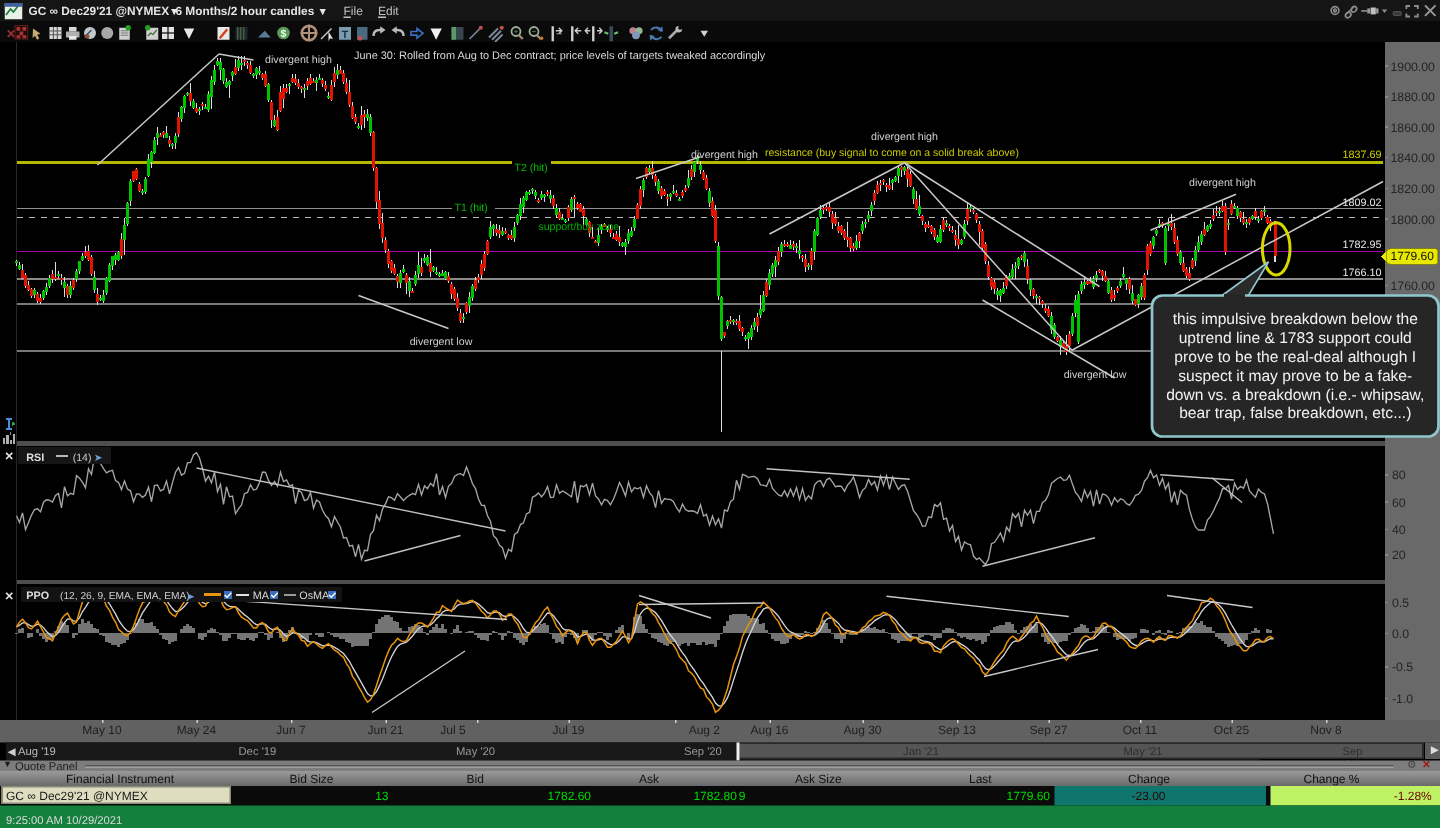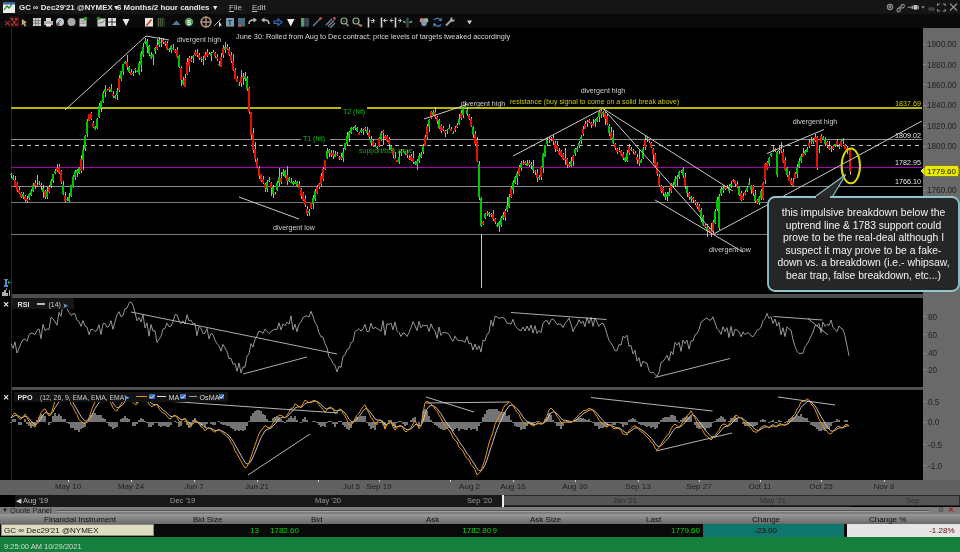--- a/index.html
+++ b/index.html
@@ -1114,43 +1114,43 @@
 
 <div class="abs" style="left:0;top:480px;width:960px;height:14.5px;background:#616161;color:#1e1e1e;font-size:8px">
     <span style="position:absolute;left:38px;top:1.5px;width:60px;text-align:center">May 10</span>
     <span style="position:absolute;left:68px;top:0;width:1px;height:2px;background:#cfcfcf"></span>
     <span style="position:absolute;left:101px;top:1.5px;width:60px;text-align:center">May 24</span>
     <span style="position:absolute;left:131px;top:0;width:1px;height:2px;background:#cfcfcf"></span>
     <span style="position:absolute;left:164px;top:1.5px;width:60px;text-align:center">Jun 7</span>
     <span style="position:absolute;left:194px;top:0;width:1px;height:2px;background:#cfcfcf"></span>
     <span style="position:absolute;left:227px;top:1.5px;width:60px;text-align:center">Jun 21</span>
     <span style="position:absolute;left:257px;top:0;width:1px;height:2px;background:#cfcfcf"></span>
-    <span style="position:absolute;left:300px;top:1.5px;width:60px;text-align:right">Jul 5</span>
+    <span style="position:absolute;left:272px;top:1.5px;width:60px;text-align:center">Jul 5</span>
     <span style="position:absolute;left:318px;top:0;width:1px;height:2px;background:#cfcfcf"></span>
-    <span style="position:absolute;left:349px;top:1.5px;width:60px;text-align:center">Sep 19</span>
+    <span style="position:absolute;left:349px;top:1.5px;width:60px;text-align:center">Jul 19</span>
     <span style="position:absolute;left:379px;top:0;width:1px;height:2px;background:#cfcfcf"></span>
     <span style="position:absolute;left:420px;top:1.5px;width:60px;text-align:right">Aug 2</span>
     <span style="position:absolute;left:450px;top:0;width:1px;height:2px;background:#cfcfcf"></span>
     <span style="position:absolute;left:483px;top:1.5px;width:60px;text-align:center">Aug 16</span>
     <span style="position:absolute;left:513px;top:0;width:1px;height:2px;background:#cfcfcf"></span>
     <span style="position:absolute;left:545px;top:1.5px;width:60px;text-align:center">Aug 30</span>
     <span style="position:absolute;left:575px;top:0;width:1px;height:2px;background:#cfcfcf"></span>
     <span style="position:absolute;left:608px;top:1.5px;width:60px;text-align:center">Sep 13</span>
     <span style="position:absolute;left:638px;top:0;width:1px;height:2px;background:#cfcfcf"></span>
     <span style="position:absolute;left:669px;top:1.5px;width:60px;text-align:center">Sep 27</span>
     <span style="position:absolute;left:699px;top:0;width:1px;height:2px;background:#cfcfcf"></span>
     <span style="position:absolute;left:730px;top:1.5px;width:60px;text-align:center">Oct 11</span>
     <span style="position:absolute;left:760px;top:0;width:1px;height:2px;background:#cfcfcf"></span>
     <span style="position:absolute;left:791px;top:1.5px;width:60px;text-align:center">Oct 25</span>
     <span style="position:absolute;left:821px;top:0;width:1px;height:2px;background:#cfcfcf"></span>
     <span style="position:absolute;left:854px;top:1.5px;width:60px;text-align:center">Nov 8</span>
     <span style="position:absolute;left:884px;top:0;width:1px;height:2px;background:#cfcfcf"></span>
   </div>
 
-<div class="abs" style="left:15px;top:494.5px;width:836px;height:12.5px;background:#181818;color:#aaa;font-size:7.5px">
+<div class="abs" style="left:4px;top:494.5px;width:836px;height:12.5px;background:#181818;color:#aaa;font-size:7.5px">
   <span class="abs" style="left:1px;top:2px;color:#cccccc;font-size:7px">◀</span>
   <div class="abs" style="left:488px;top:0.5px;width:457px;height:11px;background:#555555;border:1px solid #2a2a2a"></div>
   <div class="abs" style="left:486.5px;top:0;width:2px;height:12px;background:#f0f0f0"></div>
   <span style="position:absolute;left:8px;top:1.5px;color:#b8b8b8">Aug '19</span>
     <span style="position:absolute;left:155px;top:1.5px;color:#9a9a9a">Dec '19</span>
     <span style="position:absolute;left:300px;top:1.5px;color:#9a9a9a">May '20</span>
     <span style="position:absolute;left:452px;top:1.5px;color:#9a9a9a">Sep '20</span>
     <span style="position:absolute;left:598px;top:1.5px;color:#2e2e2e">Jan '21</span>
     <span style="position:absolute;left:745px;top:1.5px;color:#2e2e2e">May '21</span>
     <span style="position:absolute;left:891px;top:1.5px;color:#2e2e2e">Sep '21</span>
@@ -1172,25 +1172,25 @@
   <span class="abs" style="left:426px;top:0.5px">Ask</span>
   <span class="abs" style="left:530px;top:0.5px">Ask Size</span>
   <span class="abs" style="left:646px;top:0.5px">Last</span>
   <span class="abs" style="left:752px;top:0.5px">Change</span>
   <span class="abs" style="left:869px;top:0.5px">Change %</span>
 </div>
 
 <div class="abs" style="left:0;top:523.5px;width:960px;height:13.5px;background:#0a0a0a;color:#00dc00;font-size:8px">
   <div class="abs" style="left:1px;top:0.5px;width:153px;height:12px;background:#deddbf;border:1px solid #8a8a78;color:#1a1a1a;padding-left:2px;line-height:11px">GC ∞ Dec29'21 @NYMEX</div>
   <span class="abs" style="left:155px;top:2px;width:104px;text-align:right">13</span>
-  <span class="abs" style="left:270px;top:2px;width:110px;text-align:left">1782.60</span>
+  <span class="abs" style="left:284px;top:2px;width:110px;text-align:right">1782.60</span>
   <span class="abs" style="left:380px;top:2px;width:117px;text-align:right">1782.80  9</span>
   <span class="abs" style="left:590px;top:2px;width:110px;text-align:right">1779.60</span>
   <div class="abs" style="left:703px;top:0;width:141px;height:13.5px;background:#0f766e;color:#2a0606">
       <span class="abs" style="left:0;top:2px;width:74px;text-align:right">-23.00</span>
     </div>
-  <div class="abs" style="left:846.5px;top:0;width:113.5px;height:13.5px;background:#e5e5e5;color:#6a0a0a">
+  <div class="abs" style="left:846.5px;top:0;width:113.5px;height:13.5px;background:#bef264;color:#6a0a0a">
       <span class="abs" style="left:0;top:2px;width:108px;text-align:right">-1.28%</span>
     </div>
 </div>
 
 <div class="abs" style="left:0;top:537px;width:960px;height:15px;background:#15803d;color:#d8d8d8;font-size:8px">
   <span class="abs" style="left:4px;top:5px;font-size:7.5px">9:25:00 AM 10/29/2021</span>
 </div>
 </body></html>

